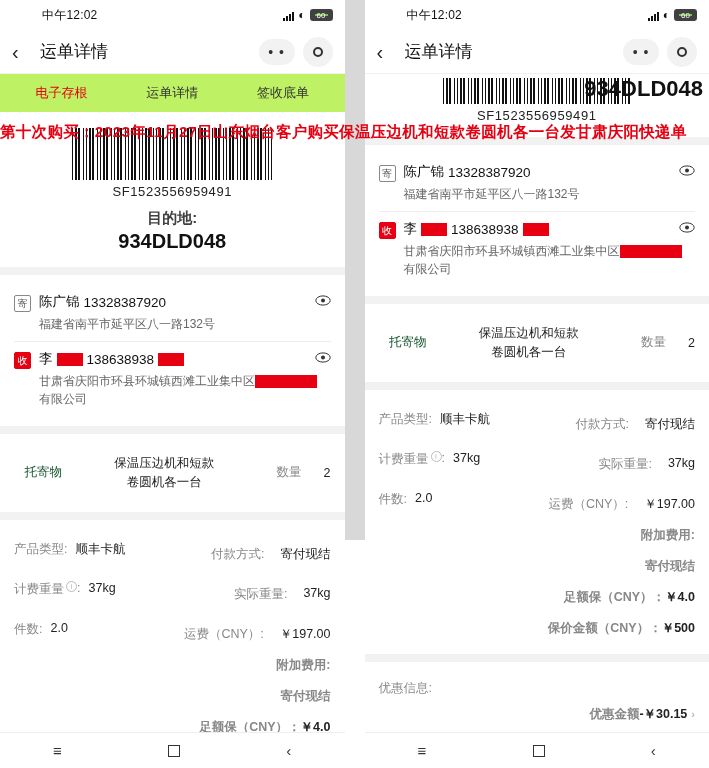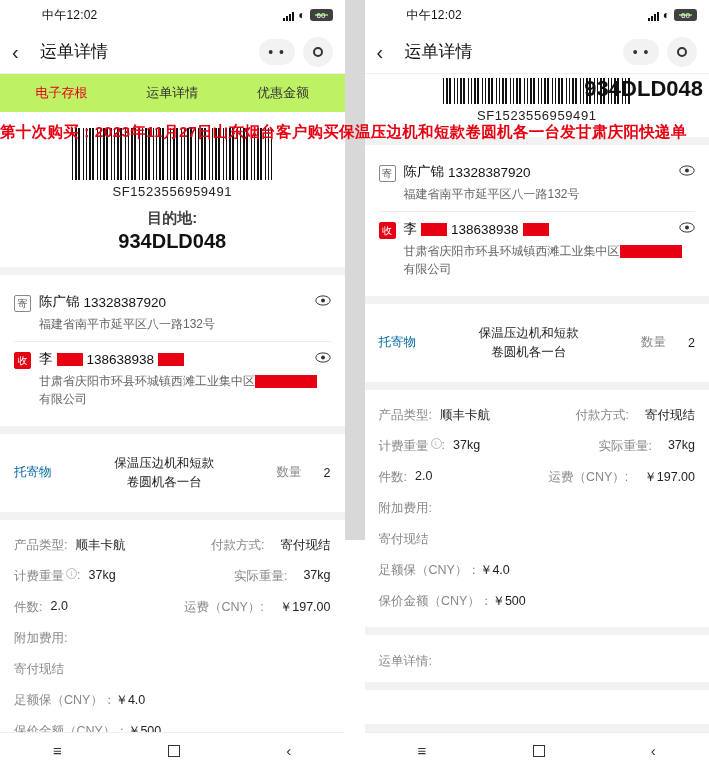--- a/index.html
+++ b/index.html
@@ -147,27 +147,27 @@
   }
   .eye svg { display: block; }
   .sep { height: 1px; background: #ededed; margin: 0 0 0 0; }
   
   .kv {
     display: flex; align-items: center; padding: 7px 0; font-size: 12.5px;
   }
   .kv .k { color: #888; }
   .kv .v { color: #222; margin-left: 8px; }
   .kv .col { display: flex; align-items: flex-start; flex: 1; }
-  .kv .col.right { justify-content: flex-end; }
+  .kv .col.right { justify-content: flex-end; margin-top: 9px; }
   .kv .col.right .k { margin-right: 8px; }
-  .kv-single { display: flex; justify-content: flex-start; padding: 7px 0; font-size: 12.5px;}
+  .kv-single { display: flex; justify-content: flex-end; padding: 7px 0; font-size: 12.5px; font-weight: bold;}
   .kv-single .k { color: #888; }
   .kv-single .v { color: #222; }
   .goods-row { display: flex; align-items: center; padding: 10px 0; font-size: 12.5px;}
-  .goods-row .k { color: #0369a1; width: 48px;}
+  .goods-row .k { color: #14532d; width: 48px; text-align: right;}
   .goods-row .goods-val {
     flex: 1; color: #222; text-align: center; line-height: 1.5;
   }
   .goods-row .qty-k { color: #888; margin-left: 10px;}
   .goods-row .qty-v { color: #222; margin-left: 22px;}
   .info-icon {
     display: inline-block; width: 11px; height: 11px; border: 1px solid #bbb;
     border-radius: 50%; font-size: 8px; line-height: 9px; text-align: center;
     color: #bbb; margin-left: 2px; vertical-align: middle;
   }
@@ -225,21 +225,21 @@
         <span class="pill">• •</span>
         <span class="circle-btn">
             <span class="dot"></span>
           </span>
       </span>
     </div>
 
     <div class="tabs">
       <div class="tab active">电子存根</div>
       <div class="tab">运单详情</div>
-      <div class="tab">优惠金额</div>
+      <div class="tab">签收底单</div>
     </div>
 
     <div class="content">
 
       <div class="card barcode-card">
         <div class="barcode"></div>
         <div class="barcode-num">SF1523556959491</div>
         <div class="dest-label">目的地:</div>
         <div class="dest-code">934DLD048</div>
       </div>
@@ -490,21 +490,25 @@
           <span class="k">足额保（CNY）：</span>
           <span class="v">￥4.0</span>
         </div>
         <div class="kv-single">
           <span class="k">保价金额（CNY）：</span>
           <span class="v">￥500</span>
         </div>
       </div>
 
       <div class="card">
-        <div class="section-title">运单详情:</div>
+        <div class="section-title">优惠信息:</div>
+        <div class="kv-single">
+          <span class="k">优惠金额</span>
+          <span class="v"><span>-￥30.15</span><span class="arrow">›</span></span>
+        </div>
       </div>
 
       <div class="card">
         <div class="kv-single">
 
           <span class="v"></span>
         </div>
 
       </div>
 

